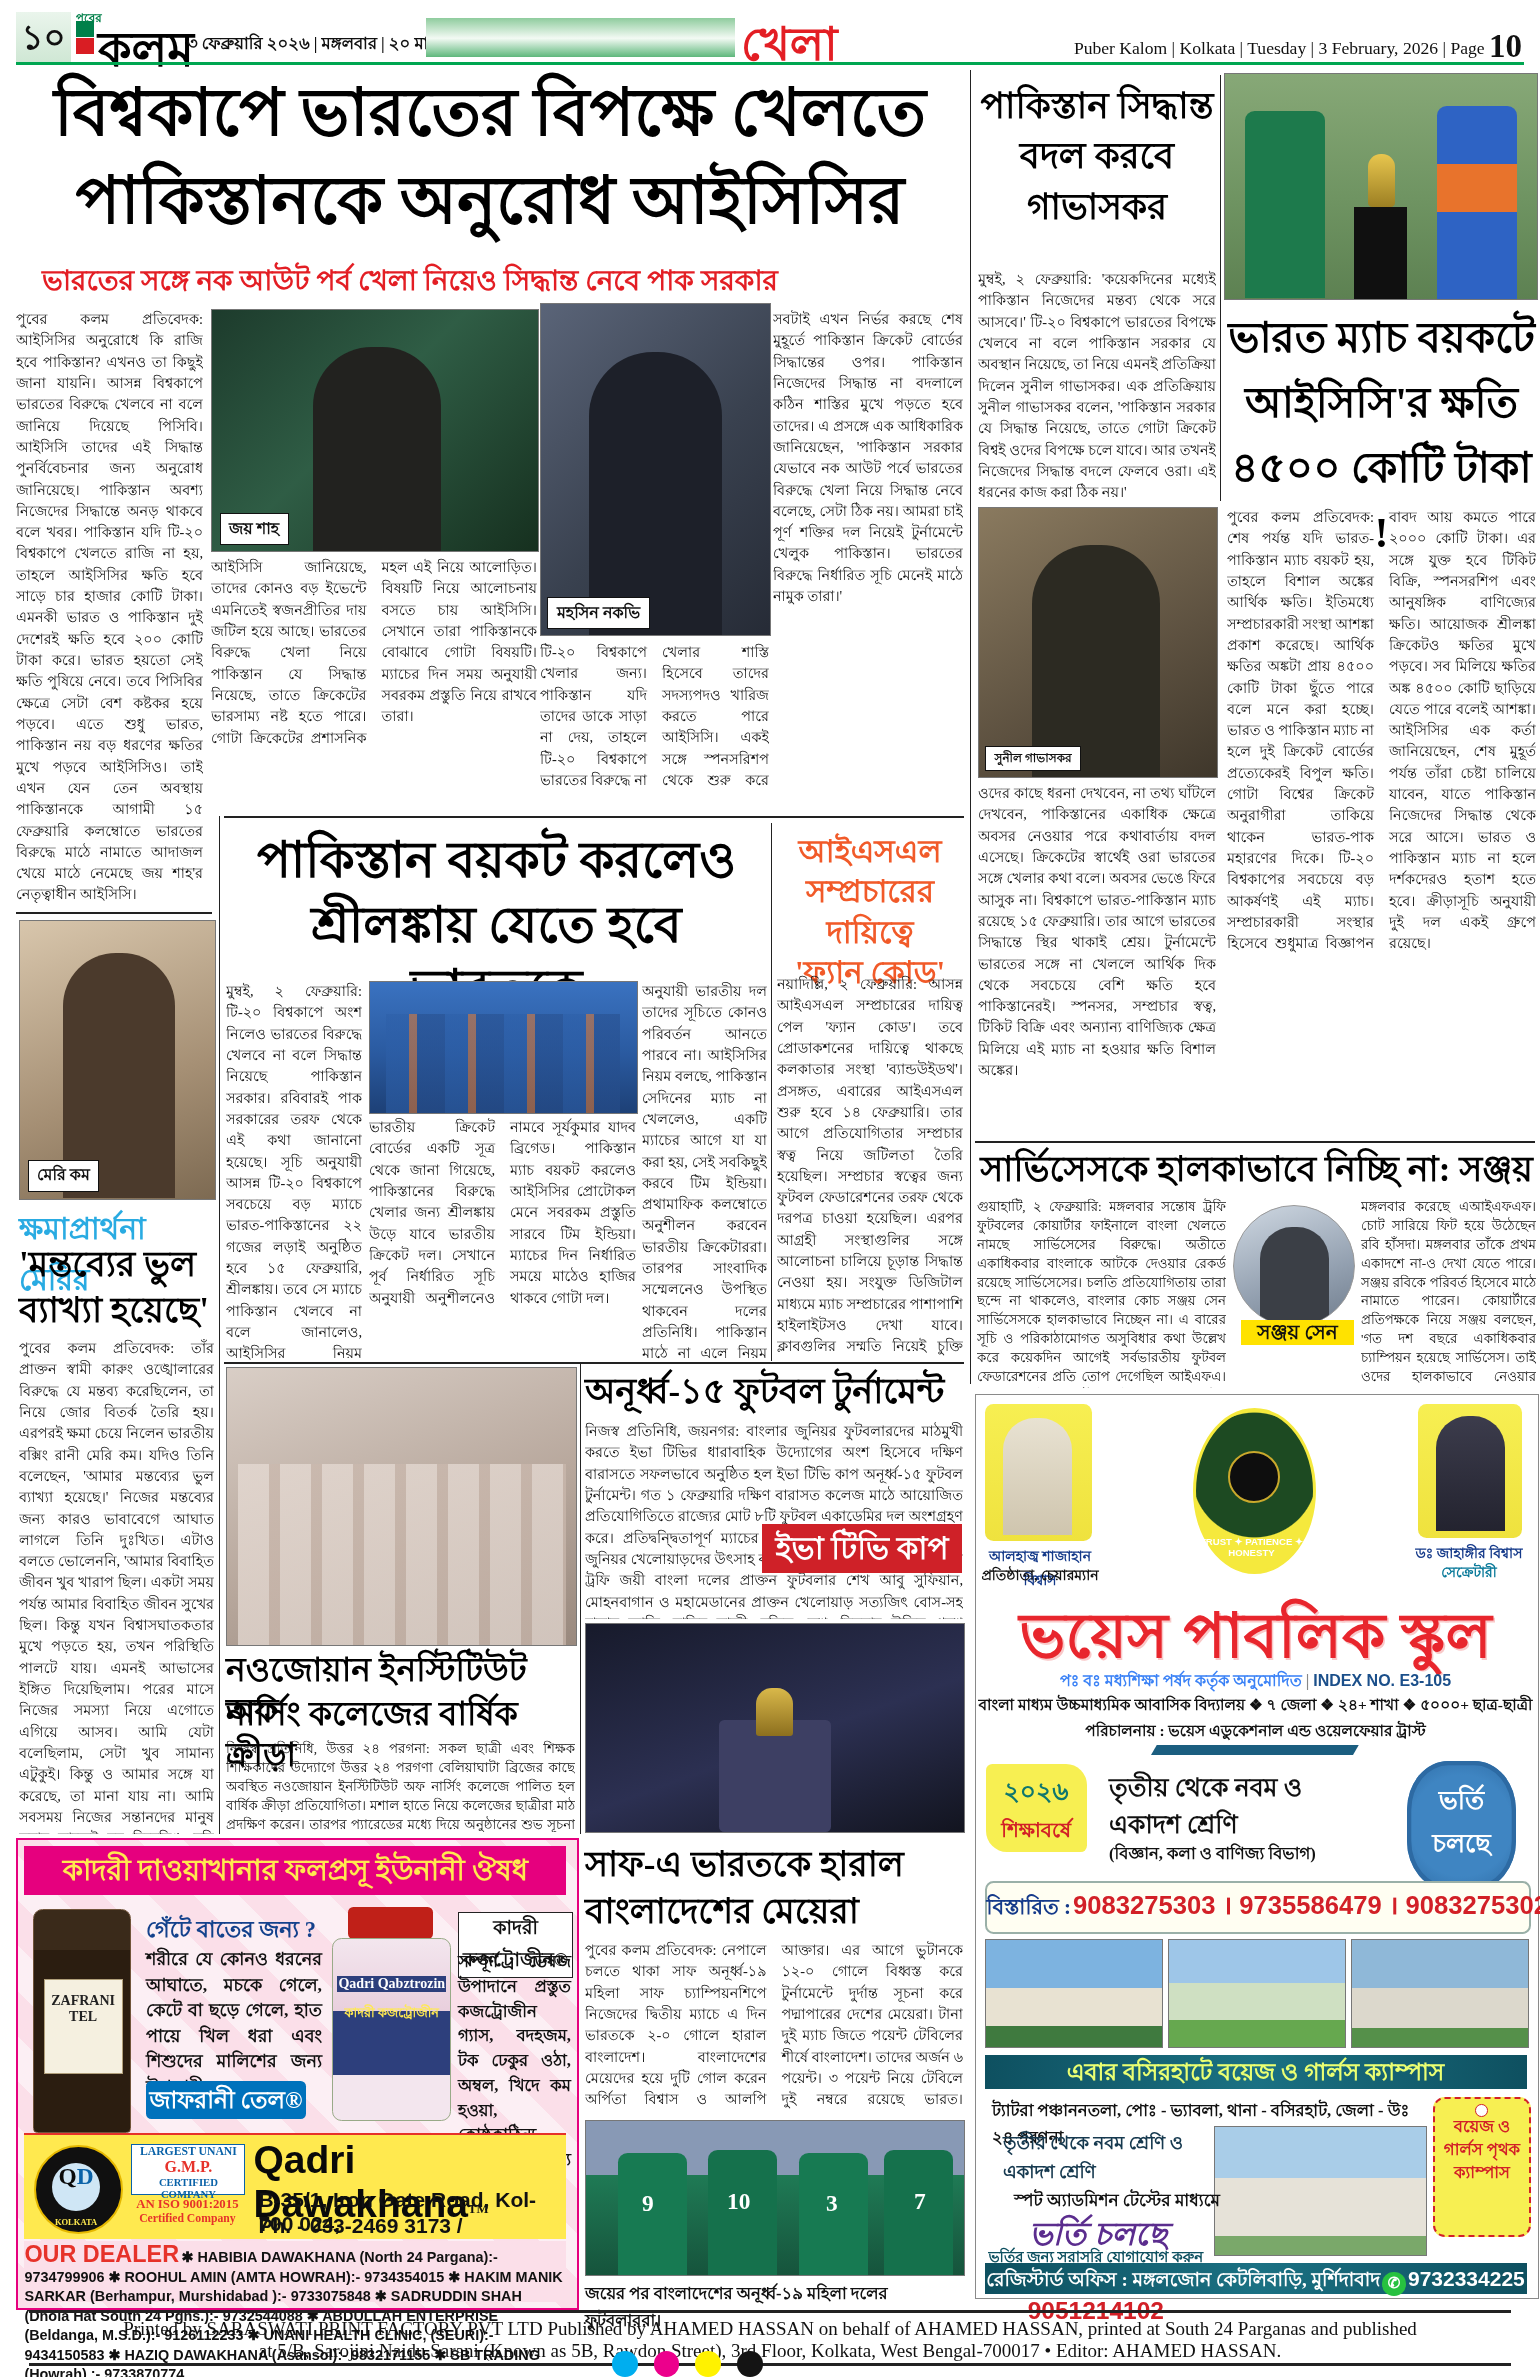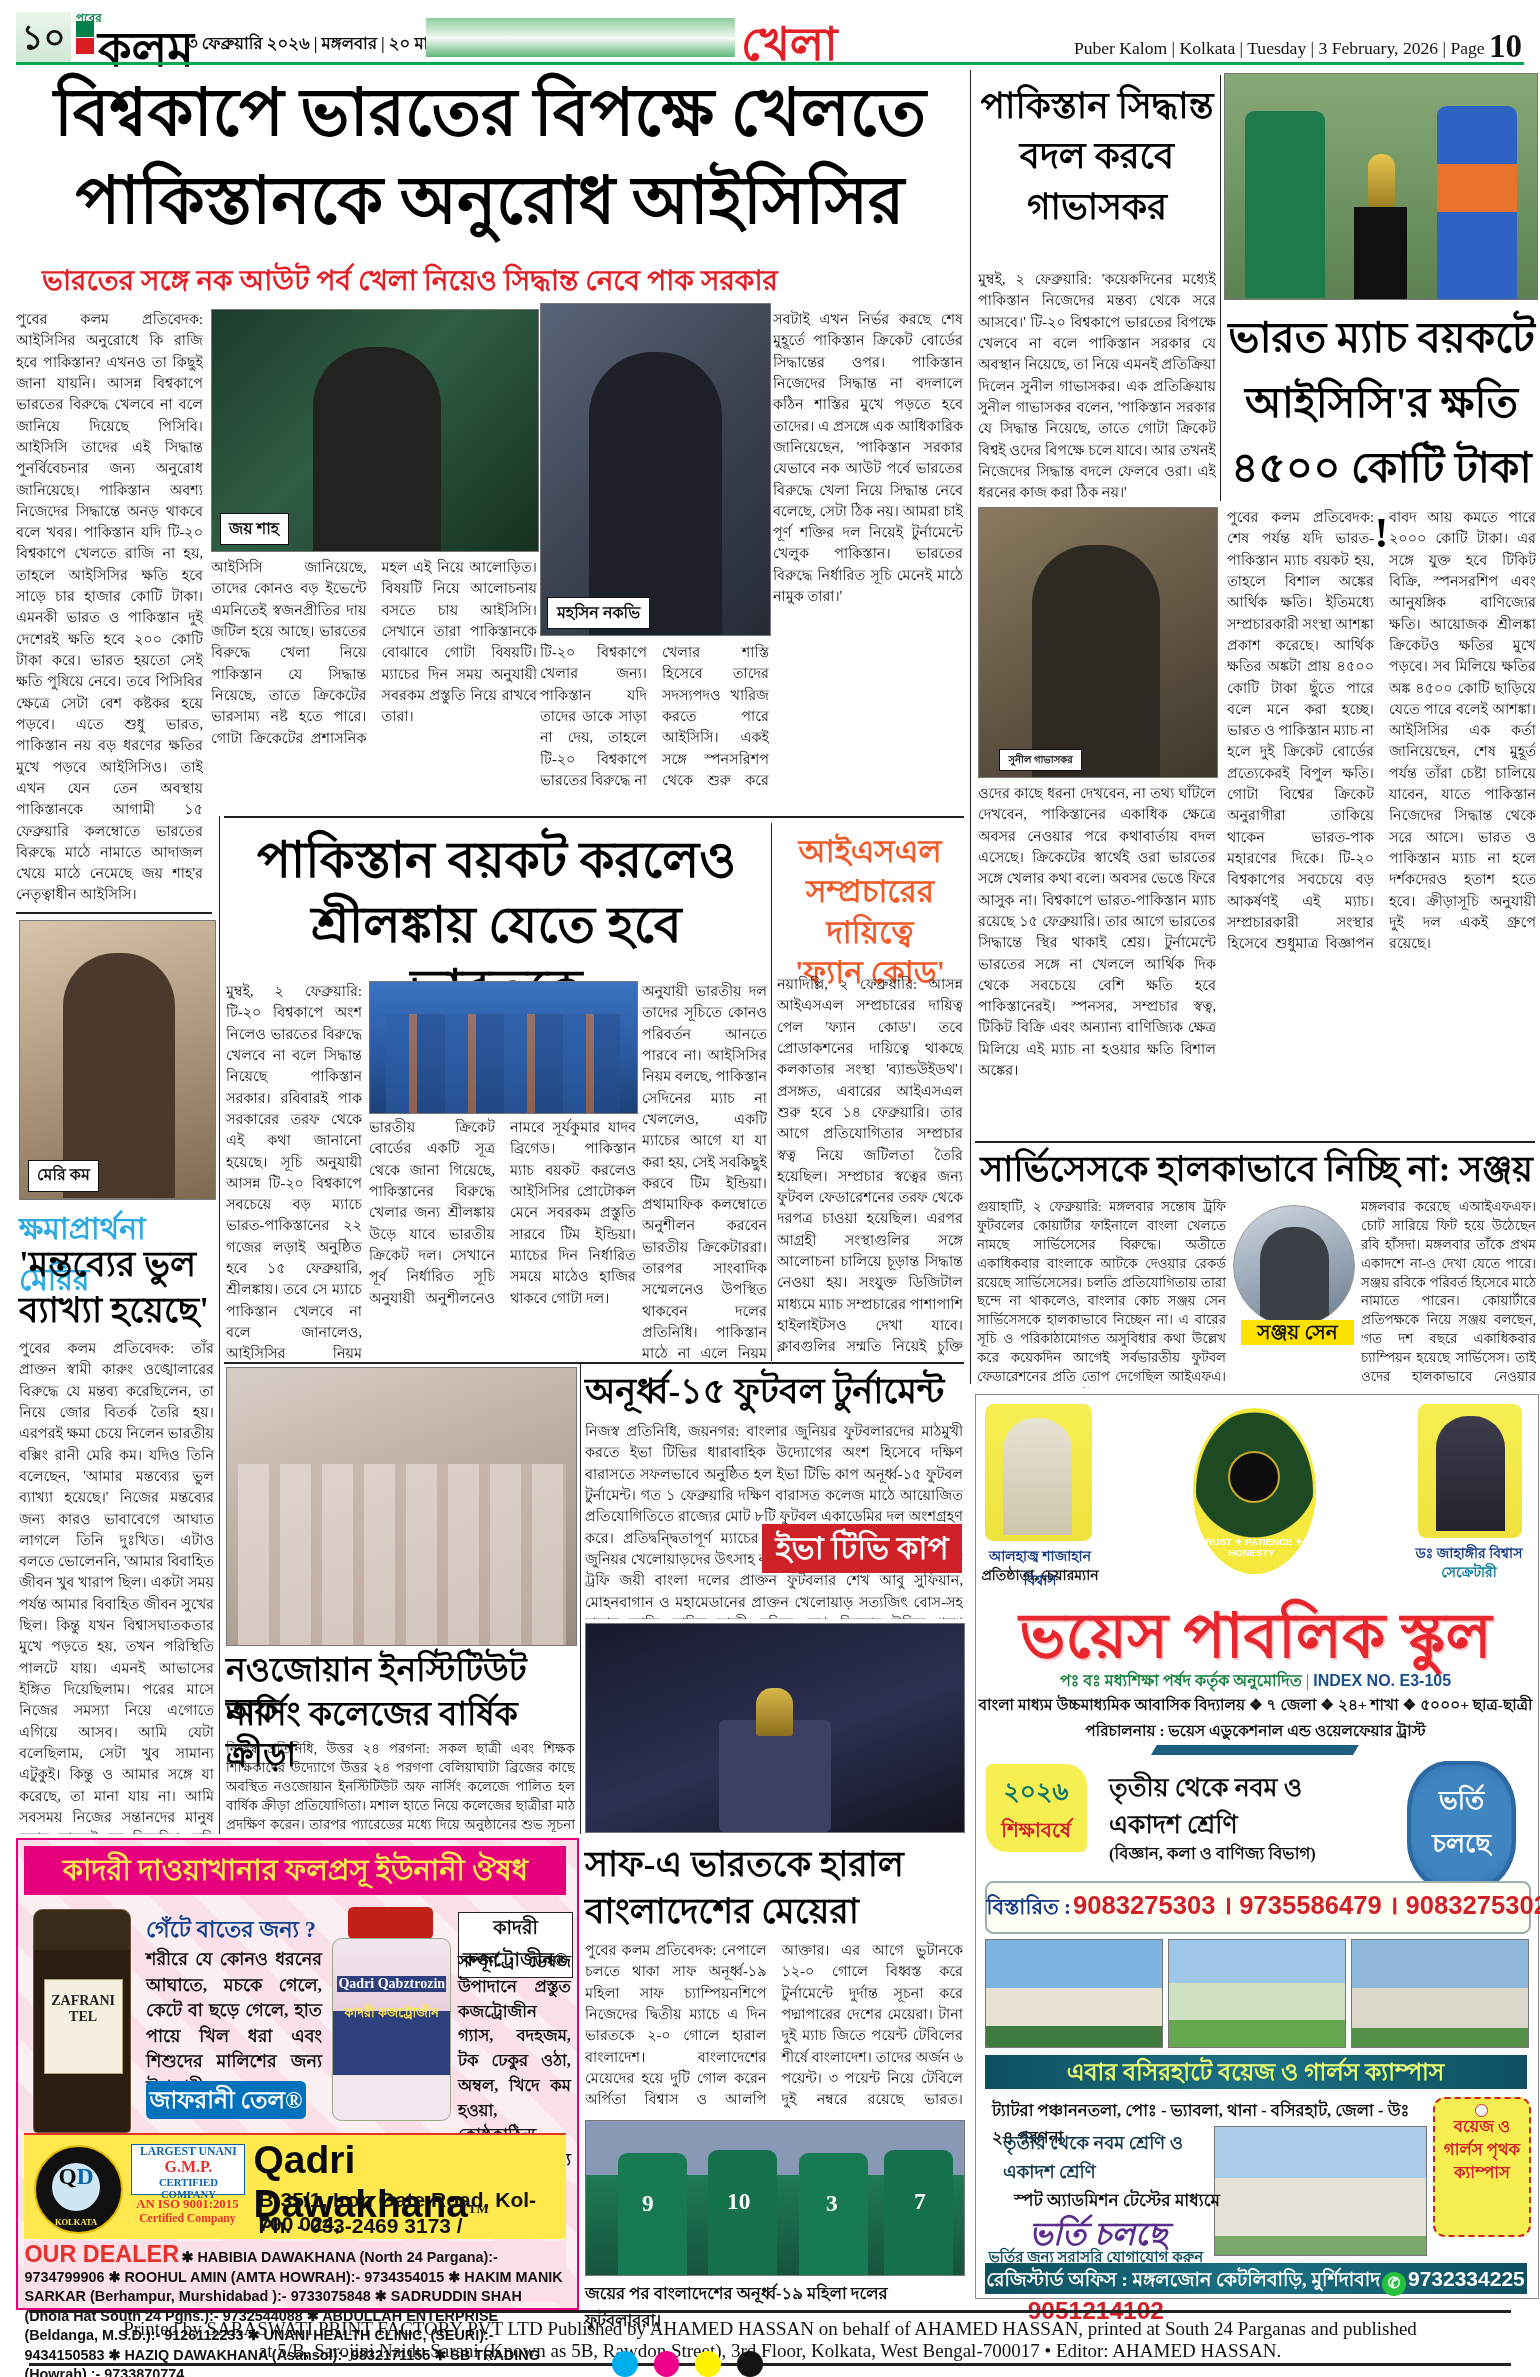--- a/index.html
+++ b/index.html
@@ -114,21 +114,21 @@
 
   <div class="abs hl c" style="left:1227px;top:306px;width:309px;font-size:42px;line-height:1.55;">
     <div>ভারত ম্যাচ বয়কটে</div>
     <div>আইসিসি'র ক্ষতি</div>
     <div>৪৫০০ কোটি টাকা !</div>
   </div>
   <div class="abs body27 j cols2" style="left:1227px;top:507px;width:309px;height:630px;">পুবের কলম প্রতিবেদক: শেষ পর্যন্ত যদি ভারত-পাকিস্তান ম্যাচ বয়কট হয়, তাহলে বিশাল অঙ্কের আর্থিক ক্ষতি। ইতিমধ্যে সম্প্রচারকারী সংস্থা আশঙ্কা প্রকাশ করেছে। আর্থিক ক্ষতির অঙ্কটা প্রায় ৪৫০০ কোটি টাকা ছুঁতে পারে বলে মনে করা হচ্ছে। ভারত ও পাকিস্তান ম্যাচ না হলে দুই ক্রিকেট বোর্ডের প্রত্যেকেরই বিপুল ক্ষতি। গোটা বিশ্বের ক্রিকেট অনুরাগীরা তাকিয়ে থাকেন ভারত-পাক মহারণের দিকে। টি-২০ বিশ্বকাপের সবচেয়ে বড় আকর্ষণই এই ম্যাচ। সম্প্রচারকারী সংস্থার হিসেবে শুধুমাত্র বিজ্ঞাপন বাবদ আয় কমতে পারে ২০০০ কোটি টাকা। এর সঙ্গে যুক্ত হবে টিকিট বিক্রি, স্পনসরশিপ এবং আনুষঙ্গিক বাণিজ্যের ক্ষতি। আয়োজক শ্রীলঙ্কা ক্রিকেটও ক্ষতির মুখে পড়বে। সব মিলিয়ে ক্ষতির অঙ্ক ৪৫০০ কোটি ছাড়িয়ে যেতে পারে বলেই আশঙ্কা। আইসিসির এক কর্তা জানিয়েছেন, শেষ মুহূর্ত পর্যন্ত তাঁরা চেষ্টা চালিয়ে যাবেন, যাতে পাকিস্তান নিজেদের সিদ্ধান্ত থেকে সরে আসে। ভারত ও পাকিস্তান ম্যাচ না হলে দর্শকদেরও হতাশ হতে হবে। ক্রীড়াসূচি অনুযায়ী দুই দল একই গ্রুপে রয়েছে।</div>
 
   <div class="abs photo" style="left:978px;top:507px;width:238px;height:269px;background:linear-gradient(150deg,#8a7a5f,#5d5140 60%,#3f372b);">
     <div class="abs" style="left:53px;top:37px;width:128px;height:232px;background:#2c2a22;border-radius:59px 59px 0 0;"></div>
-    <span class="cap" style="left:20px;bottom:6.4px;font-size:10px;text-align:right;">সুনীল গাভাসকর</span>
+    <span class="cap" style="left:6px;bottom:6.4px;font-size:12px;text-align:right;">সুনীল গাভাসকর</span>
   </div>
   <div class="abs body27 j" style="left:978px;top:783px;width:238px;height:354px;">ওদের কাছে ধরনা দেখবেন, না তথ্য ঘাঁটলে দেখবেন, পাকিস্তানের একাধিক ক্ষেত্রে অবসর নেওয়ার পরে কথাবার্তায় বদল এসেছে। ক্রিকেটের স্বার্থেই ওরা ভারতের সঙ্গে খেলার কথা বলে। অবসর ভেঙে ফিরে আসুক না। বিশ্বকাপে ভারত-পাকিস্তান ম্যাচ রয়েছে ১৫ ফেব্রুয়ারি। তার আগে ভারতের সিদ্ধান্তে স্থির থাকাই শ্রেয়। টুর্নামেন্টে ভারতের সঙ্গে না খেললে আর্থিক দিক থেকে সবচেয়ে বেশি ক্ষতি হবে পাকিস্তানেরই। স্পনসর, সম্প্রচার স্বত্ব, টিকিট বিক্রি এবং অন্যান্য বাণিজ্যিক ক্ষেত্র মিলিয়ে এই ম্যাচ না হওয়ার ক্ষতি বিশাল অঙ্কের।</div>
 
   <div class="hline" style="left:975px;top:1141px;width:560px;"></div>
   <div class="abs hl c" style="left:977px;top:1148px;width:559px;font-size:35px;">সার্ভিসেসকে হালকাভাবে নিচ্ছি না: সঞ্জয়</div>
   <div class="abs body25 j" style="left:977px;top:1198px;width:249px;height:190px;">গুয়াহাটি, ২ ফেব্রুয়ারি: মঙ্গলবার সন্তোষ ট্রফি ফুটবলের কোয়ার্টার ফাইনালে বাংলা খেলতে নামছে সার্ভিসেসের বিরুদ্ধে। অতীতে একাধিকবার বাংলাকে আটকে দেওয়ার রেকর্ড রয়েছে সার্ভিসেসের। চলতি প্রতিযোগিতায় তারা ছন্দে না থাকলেও, বাংলার কোচ সঞ্জয় সেন সার্ভিসেসকে হালকাভাবে নিচ্ছেন না। এ বারের সূচি ও পরিকাঠামোগত অসুবিধার কথা উল্লেখ করে কয়েকদিন আগেই সর্বভারতীয় ফুটবল ফেডারেশনের প্রতি তোপ দেগেছিল আইএফএ। তারপরে এই কোয়ার্টার ফাইনাল ম্যাচ একদিন পিছিয়ে</div>
   <div class="abs" style="left:1233px;top:1205px;width:120px;height:120px;border-radius:50%;overflow:hidden;border:1.1px solid #999;
               background:linear-gradient(160deg,#cfd8e2,#93a0b0 60%,#6f7c8c);">
     <div class="abs" style="left:25.6px;top:21px;width:69px;height:101px;background:#3b3f46;border-radius:32px 32px 0 0;"></div>
   </div>
@@ -231,21 +231,21 @@
     </div>
 
     <div class="abs" style="left:442px;top:8.5px;width:104px;height:134px;background:linear-gradient(180deg,#f7ef52,#efe23e);border-radius:8.5px;">
       <div class="abs" style="left:17.6px;top:12.8px;width:69px;height:115px;background:linear-gradient(180deg,#3c3c4c,#23232f);border-radius:32px 32px 0 0;"></div>
     </div>
     <div class="abs c b" style="left:421px;top:147px;width:144px;font-size:14px;color:#153a8a;">ডঃ জাহাঙ্গীর বিশ্বাস</div>
     <div class="abs c b" style="left:421px;top:166px;width:144px;font-size:14px;color:#0a7a9a;">সেক্রেটারী</div>
 
     <div class="abs c b" style="left:0;top:193px;width:559px;font-size:62px;color:#e8262d;text-shadow:1.6px 1.6px 0 #f9c9c9;">ভয়েস পাবলিক স্কুল</div>
     <div class="abs c" style="left:0;top:273px;width:559px;font-size:16px;">
-      <span class="b" style="color:#15803d;text-align:right;">পঃ বঃ মধ্যশিক্ষা পর্ষদ কর্তৃক অনুমোদিত</span>
+      <span class="b" style="color:#3b82f6;text-align:right;">পঃ বঃ মধ্যশিক্ষা পর্ষদ কর্তৃক অনুমোদিত</span>
       <span class="b" style="color:#888;"> | </span>
       <span class="b" style="color:#1b4f8a;font-family:'Liberation Sans',sans-serif;">INDEX NO. E3-105</span>
     </div>
     <div class="abs c b" style="left:0;top:298px;width:559px;font-size:15.4px;color:#111;">বাংলা মাধ্যম উচ্চমাধ্যমিক আবাসিক বিদ্যালয় ❖ ৭ জেলা ❖ ২৪+ শাখা ❖ ৫০০০+ ছাত্র-ছাত্রী</div>
     <div class="abs c b" style="left:0;top:324px;width:559px;font-size:15.4px;color:#111;">পরিচালনায় : ভয়েস এডুকেশনাল এন্ড ওয়েলফেয়ার ট্রাস্ট</div>
     <div class="abs" style="left:178px;top:350px;width:202px;height:9.6px;background:#1b5e80;transform:skewX(-30deg);"></div>
 
     <div class="abs c" style="left:9.6px;top:369px;width:101px;height:80px;background:#f7ef52;border-radius:6.4px 21px 6.4px 21px;padding-top:7.5px;">
       <div class="b" style="font-size:25px;color:#0f766e;font-family:Liberation Mono, monospace;">২০২৬</div>
       <div class="b" style="font-size:20px;color:#d22027;">শিক্ষাবর্ষে</div>

